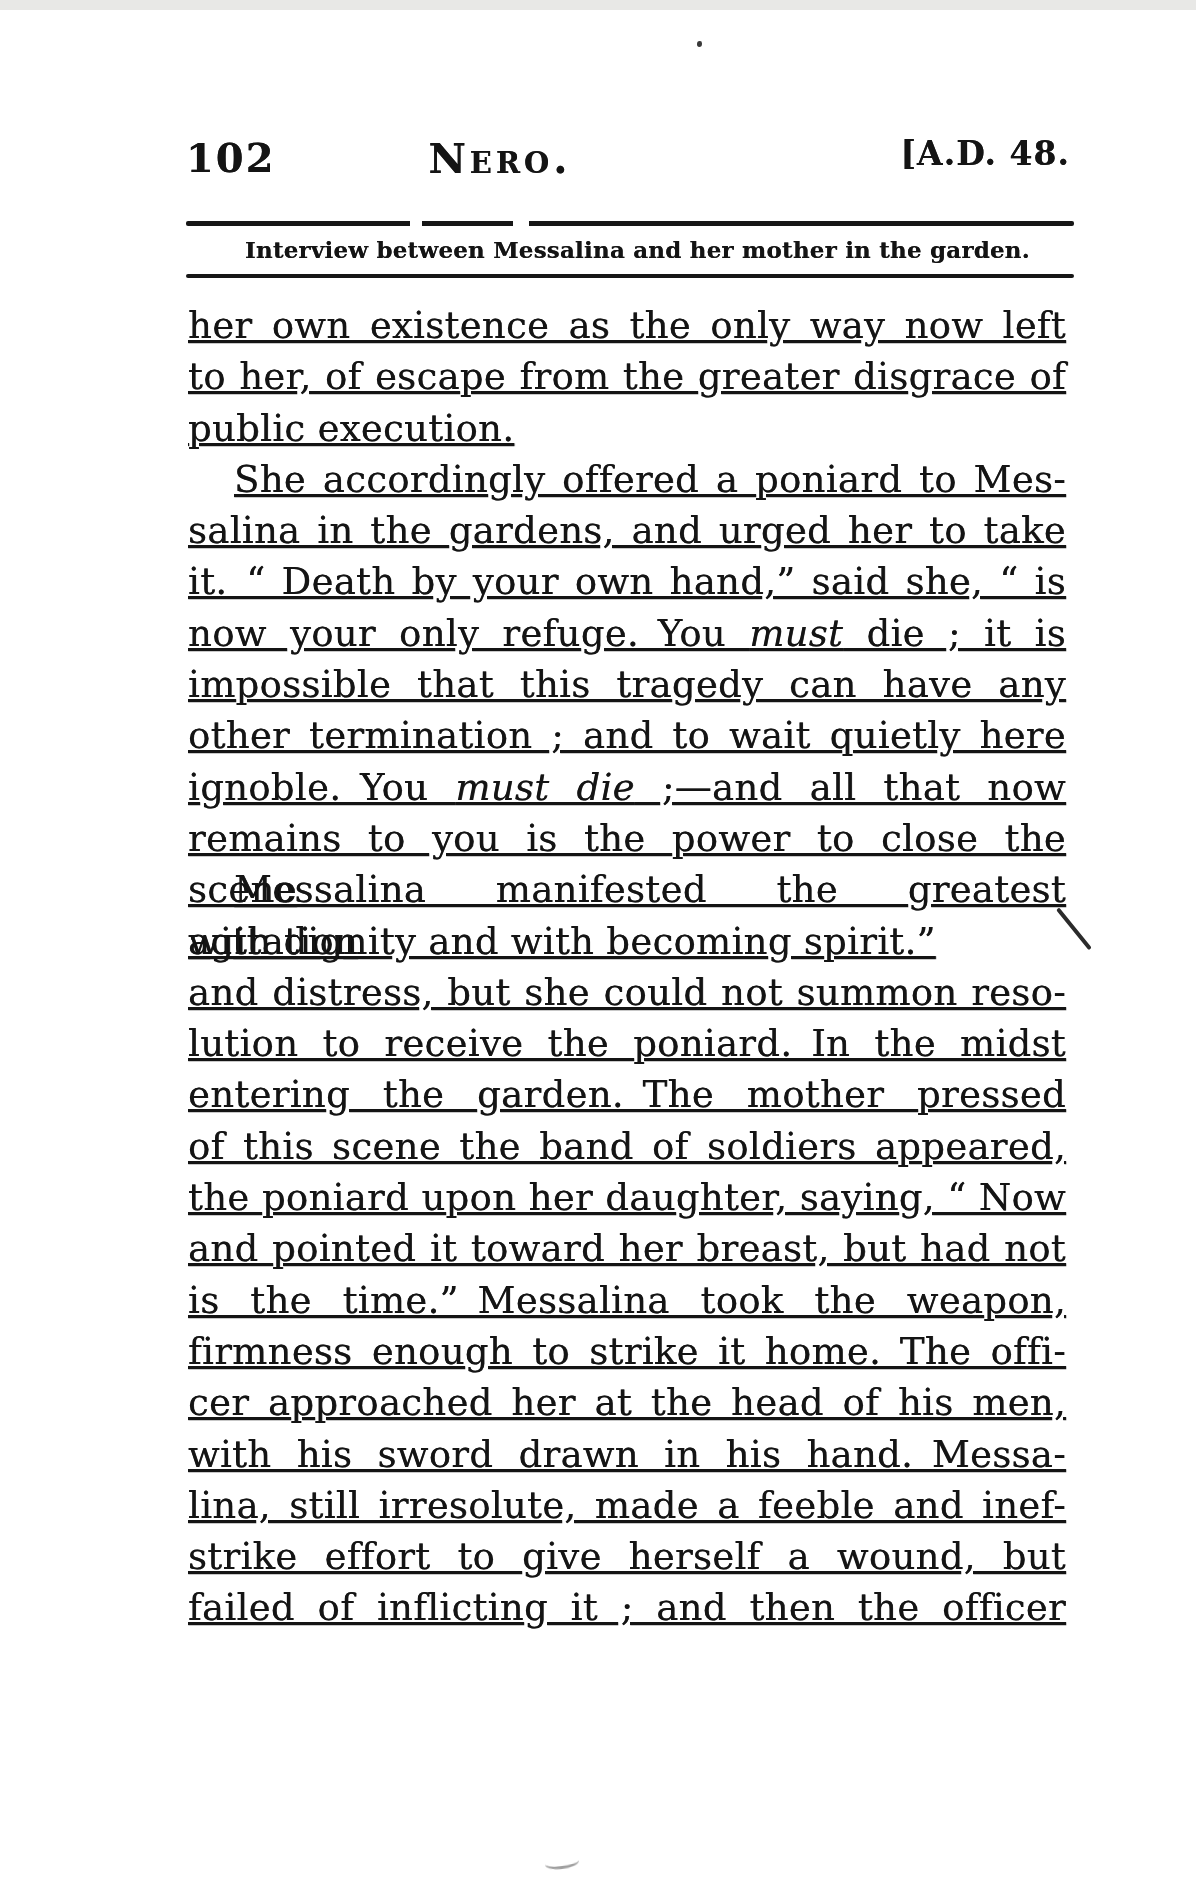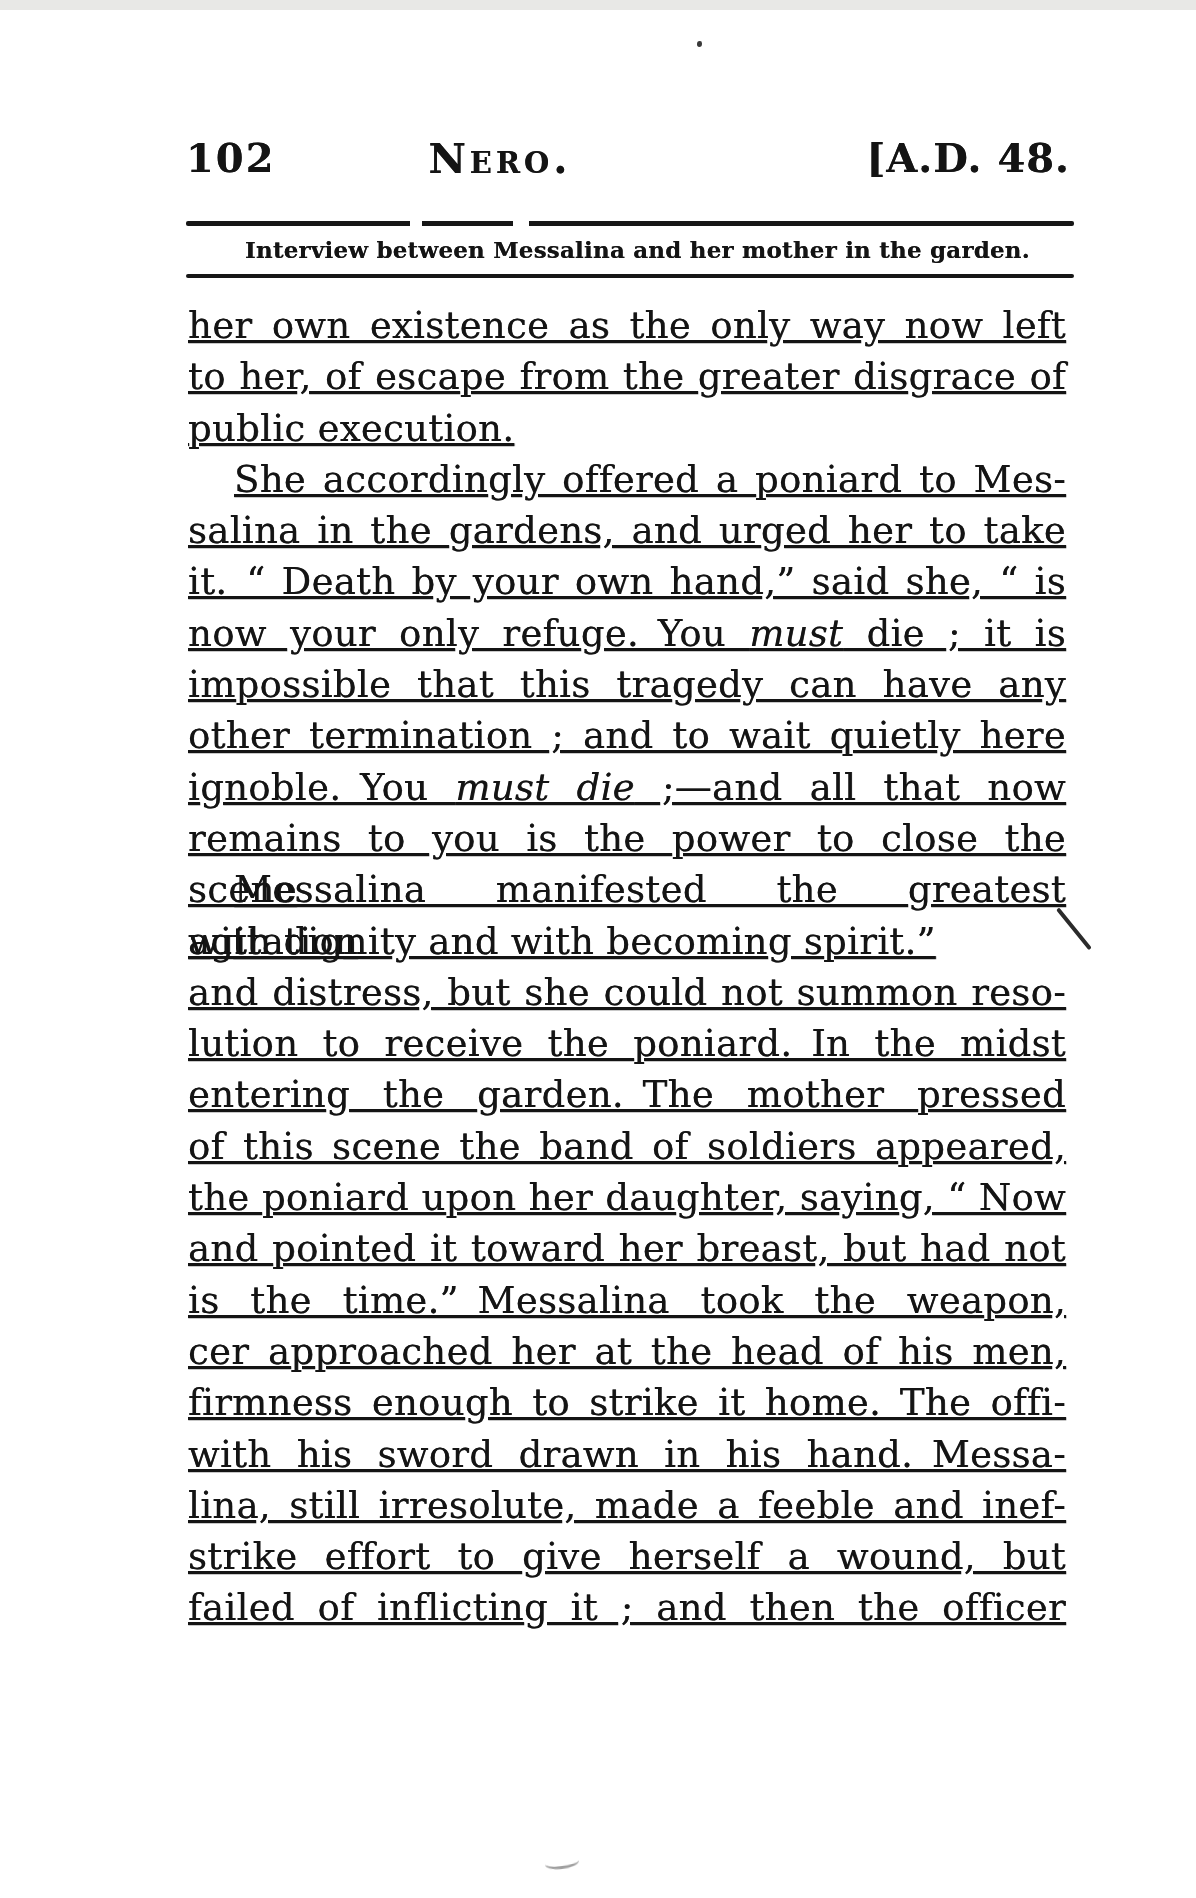--- a/index.html
+++ b/index.html
@@ -21,21 +21,21 @@
     font-size:40px;font-weight:bold;letter-spacing:2px;
     text-shadow:0 0 0.6px rgba(0,0,0,.8);
   }
   .runtitle{
     position:absolute;left:500px;top:1px;transform:translateX(-50%);
     font-size:41px;font-variant:small-caps;letter-spacing:4px;
     font-weight:bold;text-shadow:0 0 0.5px rgba(0,0,0,.7);
   }
   .datelabel{
     position:absolute;right:126px;top:0;
-    font-size:40px;font-weight:bold;letter-spacing:1px;
+    font-size:33px;font-weight:bold;letter-spacing:1px;
     text-shadow:0 0 0.6px rgba(0,0,0,.8);
   }
   
   .rule{position:absolute;left:186px;width:888px;background:#161616;}
   .rule1{
     top:211px;height:5px;
     background:linear-gradient(to right,
       #161616 0 25.2%, rgba(0,0,0,0) 25.2% 26.6%,
       #161616 26.6% 36.8%, rgba(0,0,0,0) 36.8% 38.6%,
       #161616 38.6% 100%);
@@ -109,22 +109,22 @@
       <div class="bline just"><span>remains to you is the power to close the scene</span></div>
       <div class="bline just ind"><span>Messalina manifested the greatest agitation</span></div>
       <div class="bline"><span>with dignity and with becoming spirit.”</span></div>
       <div class="bline just"><span>and distress, but she could not summon reso-</span></div>
       <div class="bline just"><span>lution to receive the poniard. In the midst</span></div>
       <div class="bline just"><span>entering the garden. The mother pressed</span></div>
       <div class="bline just"><span>of this scene the band of soldiers appeared,</span></div>
       <div class="bline just"><span>the poniard upon her daughter, saying, “ Now</span></div>
       <div class="bline just"><span>and pointed it toward her breast, but had not</span></div>
       <div class="bline just"><span>is the time.” Messalina took the weapon,</span></div>
+      <div class="bline just"><span>firmness enough to strike it home. The offi-</span></div>
       <div class="bline just"><span>cer approached her at the head of his men,</span></div>
-      <div class="bline just"><span>firmness enough to strike it home. The offi-</span></div>
       <div class="bline just"><span>with his sword drawn in his hand. Messa-</span></div>
       <div class="bline just"><span>lina, still irresolute, made a feeble and inef-</span></div>
       <div class="bline just"><span>strike effort to give herself a wound, but</span></div>
       <div class="bline just"><span>failed of inflicting it ; and then the officer</span></div>
     </div>
 
   <div class="diag-mark"></div>
   <div class="speck-top"></div>
   <div class="smudge-bottom"></div>
 

